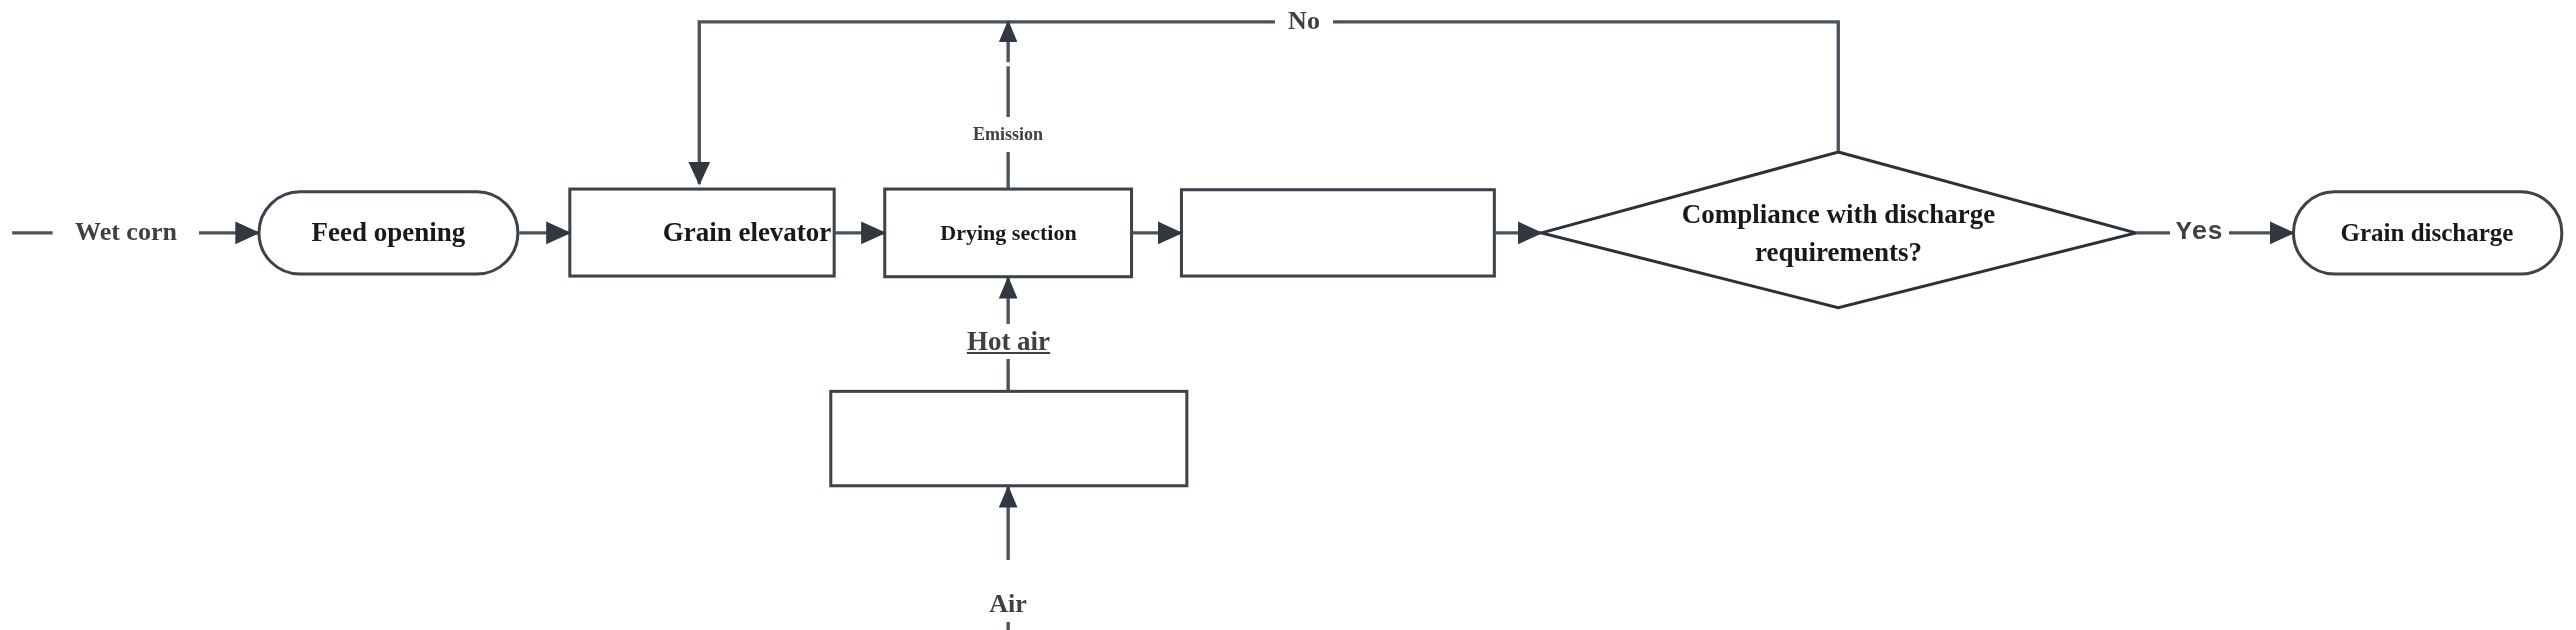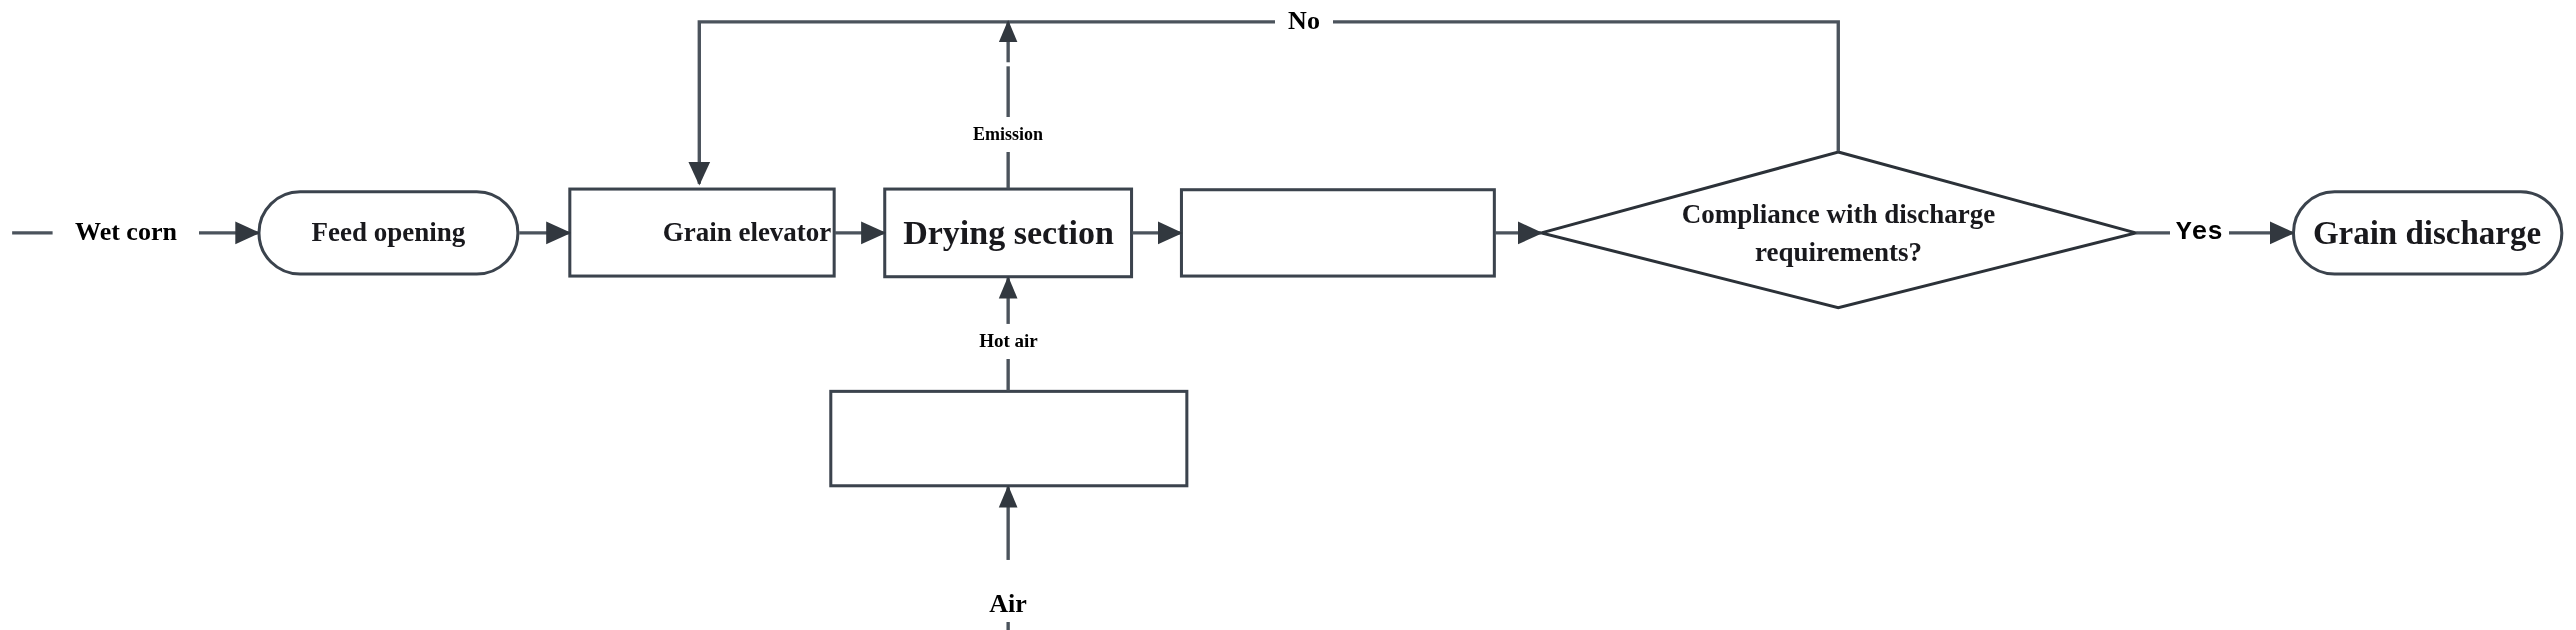--- a/index.html
+++ b/index.html
@@ -36,21 +36,21 @@
     white-space: pre-line;
   }
   .edge-label {
     position: absolute;
     display: flex;
     align-items: center;
     justify-content: center;
     text-align: center;
     font-family: "Liberation Serif", "DejaVu Serif", serif;
     font-weight: bold;
-    color: #000000;
+    color: #404040;
     background: #ffffff;
     line-height: 1.1;
   }
   .hit {
     position: absolute;
     background: transparent;
   }
 </style>
 </head>
 <body>
@@ -109,34 +109,34 @@
     <line x1="1495" y1="480" x2="1495" y2="412" stroke="#4b535c" stroke-width="5" marker-end="url(#arrow-u)"></line>
 
     <line x1="1495" y1="935" x2="1495" y2="880" stroke="#4b535c" stroke-width="5"></line>
     <line x1="1495" y1="830" x2="1495" y2="722" stroke="#4b535c" stroke-width="5" marker-end="url(#arrow-u)"></line>
   </svg>
 
   <div class="node-label" style="left:259px; top:192px; width:259px; height:82px; font-size:27px;">Feed opening</div>
 
   <div class="node-label" style="left:570px; top:189px; width:264px; height:87px; font-size:27px;margin-left:45px;">Grain elevator</div>
 
-  <div class="node-label" style="left:885px; top:189px; width:247px; height:88px; font-size:34px;">Drying section</div>
+  <div class="node-label" style="left:885px; top:189px; width:247px; height:88px; font-size:22px;">Drying section</div>
 
 
   <div class="node-label" style="left:1636px; top:177px; width:405px; height:112px; font-size:27px; line-height:1.42;">Compliance with discharge
 requirements?</div>
 
-  <div class="node-label" style="left:2293px; top:192px; width:268px; height:82px; font-size:33px;">Grain discharge</div>
+  <div class="node-label" style="left:2293px; top:192px; width:268px; height:82px; font-size:25px;">Grain discharge</div>
 
 
   <div class="edge-label" style="left:53px; top:215px; width:146px; height:35px; font-size:26px;">Wet corn</div>
 
   <div class="edge-label" style="left:927px; top:117px; width:162px; height:35px; font-size:18px;font-family:Liberation Serif, serif;">Emission</div>
 
-  <div class="edge-label" style="left:941px; top:324px; width:135px; height:35px; font-size:19px;">Hot air</div>
+  <div class="edge-label" style="left:941px; top:324px; width:135px; height:35px; font-size:27px;text-decoration:underline;">Hot air</div>
 
   <div class="edge-label" style="left:954px; top:543px; width:108px; height:35px; font-size:26px;margin-top:44px;">Air</div>
 
   <div class="edge-label" style="left:1275px; top:4px; width:58px; height:35px; font-size:26px;">No</div>
 
   <div class="edge-label" style="left:2170px; top:215px; width:59px; height:35px; font-size:26px;font-family:Liberation Mono, monospace;">Yes</div>
 
   <div class="hit" style="left:259px; top:192px; width:259px; height:82px;"></div>
   <div class="hit" style="left:570px; top:189px; width:264px; height:87px;"></div>
   <div class="hit" style="left:885px; top:189px; width:247px; height:88px;"></div>

